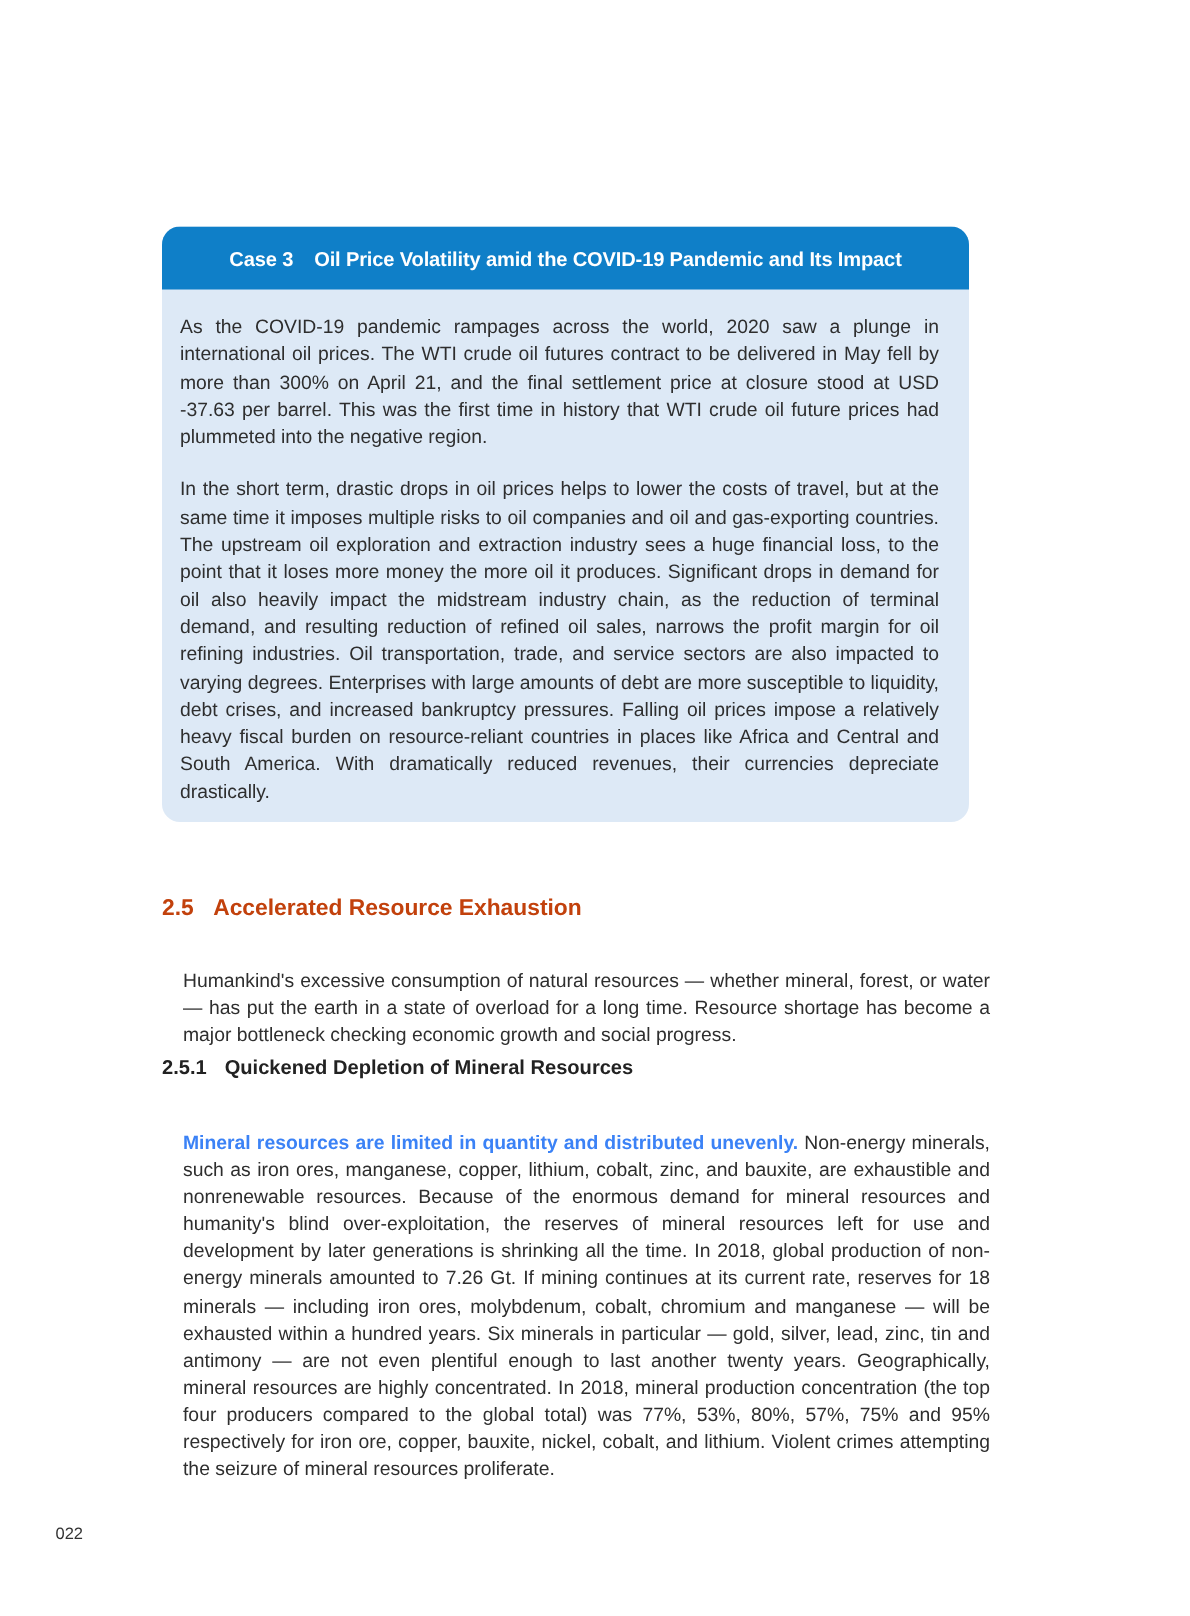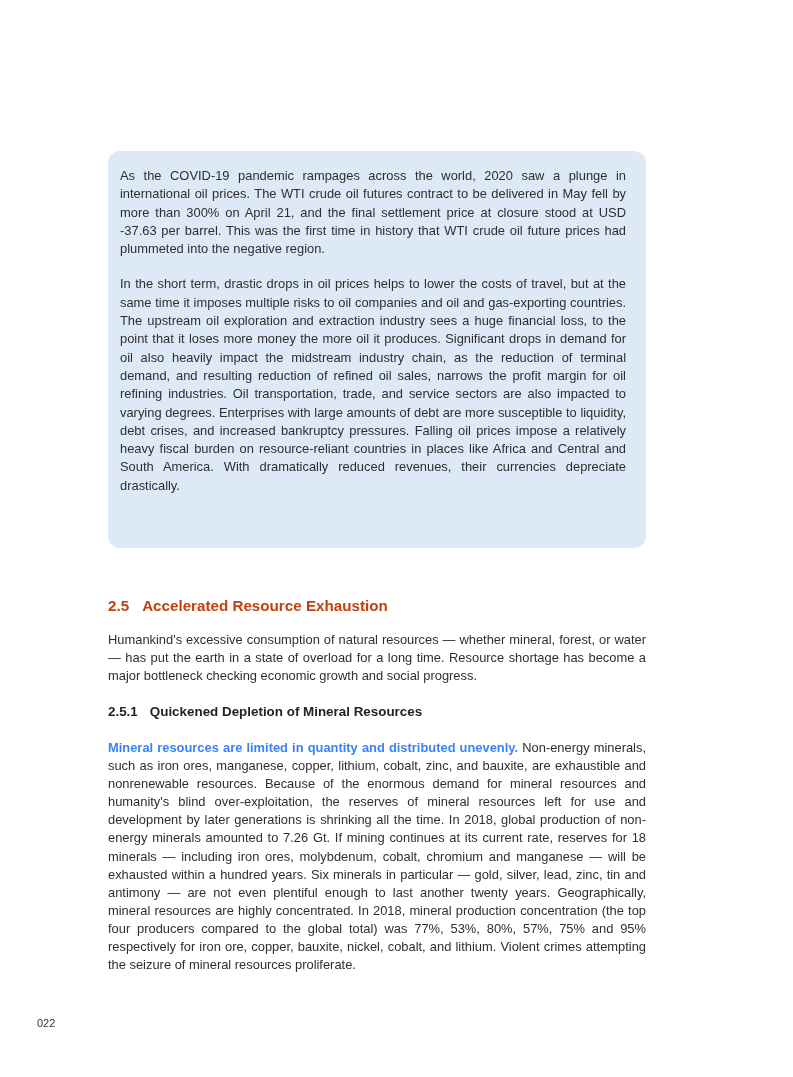--- a/index.html
+++ b/index.html
@@ -61,21 +61,21 @@
     .section-title .num {
       margin-right: 13px;
     }
     .para {
       position: absolute;
       left: 108px;
       width: 538px;
       font-size: 12.9px;
       line-height: 18.1px;
       text-align: justify;
-      margin: 0;
+      margin: 14px;
       color: #2e2e2e;
     }
     .para1 { top: 631px; }
     .subsection-title {
       position: absolute;
       left: 108px;
       top: 704px;
       font-size: 13.4px;
       font-weight: bold;
       color: #222;
@@ -95,20 +95,24 @@
       left: 37px;
       top: 1017px;
       font-size: 11px;
       color: #333;
     }
   </style>
 </head>
 <body>
 
 <div class="case-box">
+  <div class="case-header">
+    <span class="case-num">Case 3</span>
+    <span>Oil Price Volatility amid the COVID-19 Pandemic and Its Impact</span>
+  </div>
   <div class="case-body">
     <p>As the COVID-19 pandemic rampages across the world, 2020 saw a plunge in international oil prices. The WTI crude oil futures contract to be delivered in May fell by more than 300% on April 21, and the final settlement price at closure stood at USD -37.63 per barrel. This was the first time in history that WTI crude oil future prices had plummeted into the negative region.</p>
     <p>In the short term, drastic drops in oil prices helps to lower the costs of travel, but at the same time it imposes multiple risks to oil companies and oil and gas-exporting countries. The upstream oil exploration and extraction industry sees a huge financial loss, to the point that it loses more money the more oil it produces. Significant drops in demand for oil also heavily impact the midstream industry chain, as the reduction of terminal demand, and resulting reduction of refined oil sales, narrows the profit margin for oil refining industries. Oil transportation, trade, and service sectors are also impacted to varying degrees. Enterprises with large amounts of debt are more susceptible to liquidity, debt crises, and increased bankruptcy pressures. Falling oil prices impose a relatively heavy fiscal burden on resource-reliant countries in places like Africa and Central and South America. With dramatically reduced revenues, their currencies depreciate drastically.</p>
   </div>
 </div>
 
 <h2 class="section-title">
   <span class="num">2.5</span><span>Accelerated Resource Exhaustion</span>
 </h2>
 

